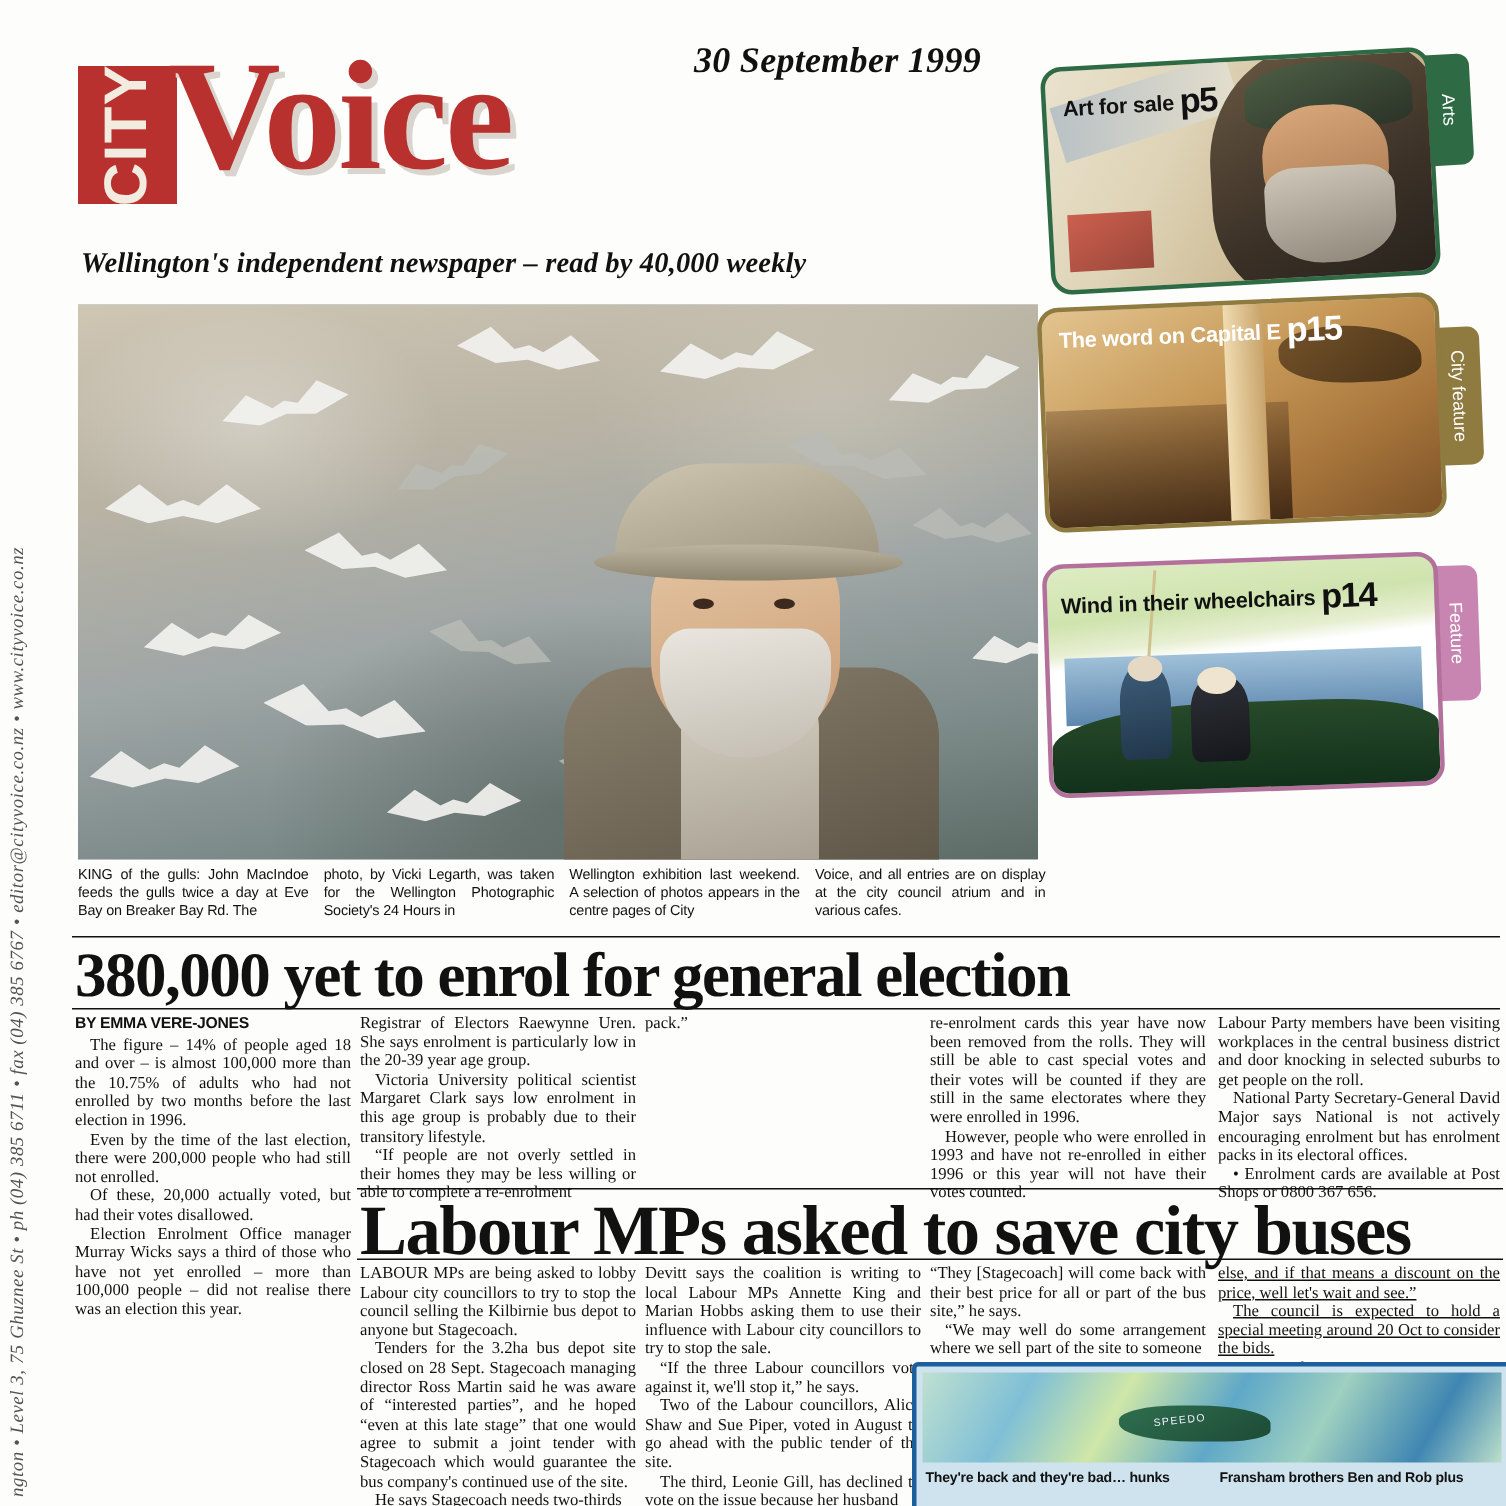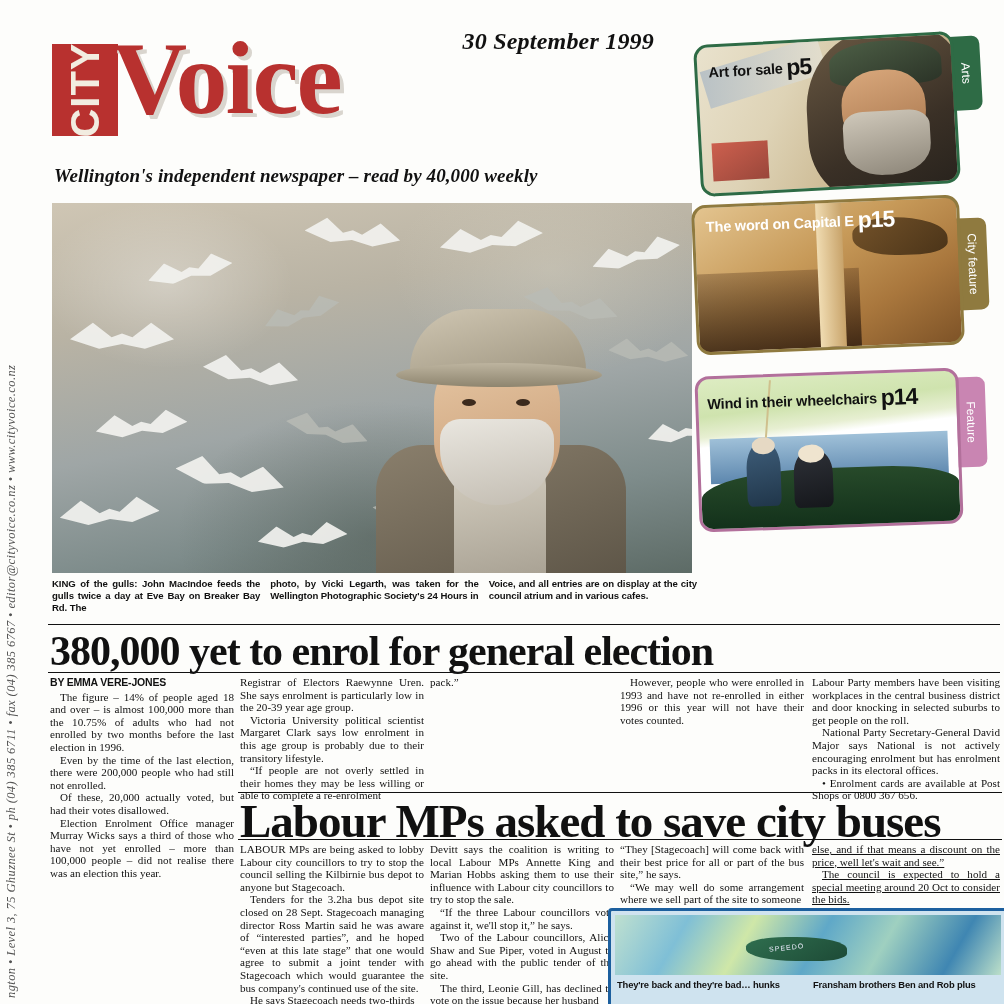--- a/index.html
+++ b/index.html
@@ -116,21 +116,21 @@
   #man .eye{position:absolute;width:14px;height:7px;background:#3b2a1d;border-radius:50%;}
   #man .eye.l{left:92px;top:104px;}
   #man .eye.r{left:146px;top:104px;}
   
   #caption{
     position:absolute;left:52px;top:578px;width:645px;
     display:flex;gap:10px;
   }
   #caption .ccol{
     flex:1;font-family:"Liberation Sans",sans-serif;
-    font-size:9.6px;line-height:12.2px;font-weight:bold;color:#111;
+    font-size:9.6px;line-height:12.2px;font-weight:normal;color:#111;
     letter-spacing:-.1px;text-align:justify;
   }
   
   .promo{position:absolute;border-radius:14px;overflow:visible;}
   .promo .card{
     position:absolute;inset:0;border-radius:14px;overflow:hidden;
     border:3px solid #2e6b45;background:#d9cfb4;
   }
   .promo .tab{
     position:absolute;width:30px;border-radius:0 8px 8px 0;
@@ -371,20 +371,21 @@
     <div class="hat"></div>
     <div class="brim"></div>
     <div class="eye l"></div>
     <div class="eye r"></div>
   </div>
 </div>
 
 <div id="caption">
   <div class="ccol">KING of the gulls: John MacIndoe feeds the gulls twice a day at Eve Bay on Breaker Bay Rd. The</div>
   <div class="ccol">photo, by Vicki Legarth, was taken for the Wellington Photographic Society's 24 Hours in</div>
+  <div class="ccol">Wellington exhibition last weekend. A selection of photos appears in the centre pages of City</div>
   <div class="ccol">Voice, and all entries are on display at the city council atrium and in various cafes.</div>
 </div>
 
 <div class="promo" id="promo1">
   <div class="tab" style="background: rgb(46, 107, 69);">
     <span>Arts</span>
   </div>
   <div class="card">
     <div class="strk"></div>
     <div class="red"></div>
@@ -444,20 +445,21 @@
   <p class="lead">Registrar of Electors Raewynne Uren. She says enrolment is particularly low in the 20-39 year age group.</p>
   <p>Victoria University political scientist Margaret Clark says low enrolment in this age group is probably due to their transitory lifestyle.</p>
   <p>“If people are not overly settled in their homes they may be less willing or able to complete a re-enrolment</p>
 </div>
 
 <div class="artcol" style="left:430px;top:676px;width:184px;">
   <p class="lead">pack.”</p>
 </div>
 
 <div class="artcol" style="left:620px;top:676px;width:184px;">
+  <p class="lead">re-enrolment cards this year have now been removed from the rolls. They will still be able to cast special votes and their votes will be counted if they are still in the same electorates where they were enrolled in 1996.</p>
   <p>However, people who were enrolled in 1993 and have not re-enrolled in either 1996 or this year will not have their votes counted.</p>
 </div>
 
 <div class="artcol" style="left:812px;top:676px;width:188px;">
   <p class="lead">Labour Party members have been visiting workplaces in the central business district and door knocking in selected suburbs to get people on the roll.</p>
   <p>National Party Secretary-General David Major says National is not actively encouraging enrolment but has enrolment packs in its electoral offices.</p>
   <p>• Enrolment cards are available at Post Shops or 0800 367 656.</p>
 </div>
 
 <div class="headline" id="head2">Labour MPs asked to save city buses</div>

